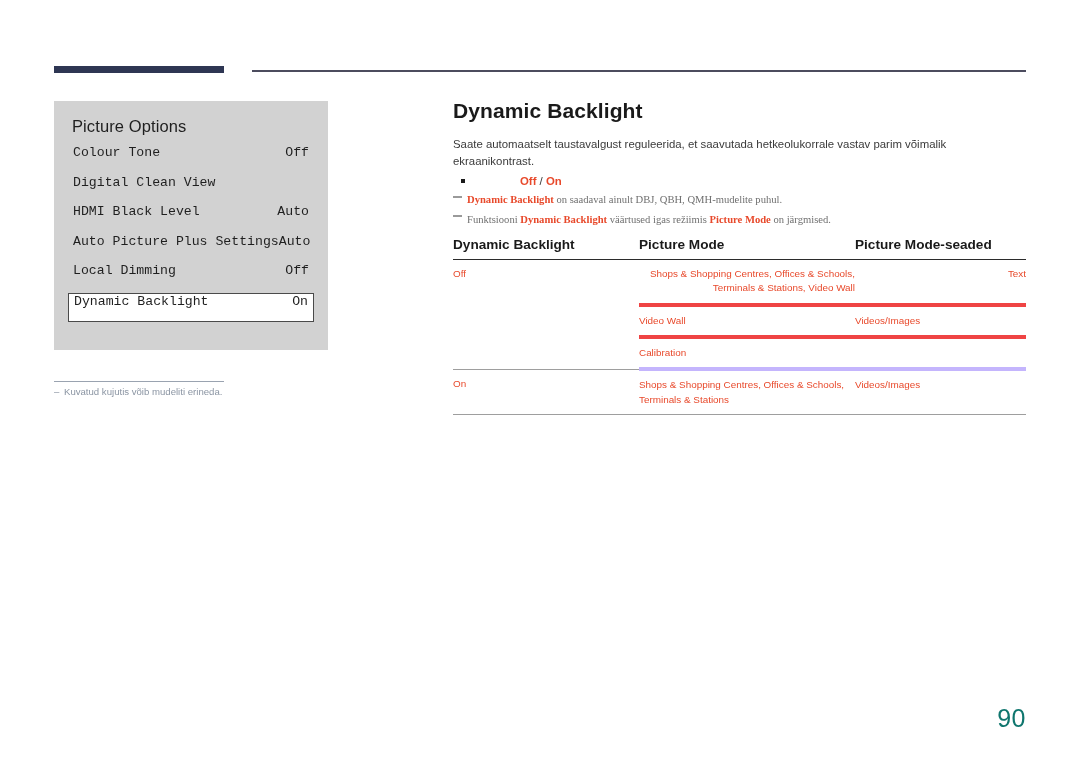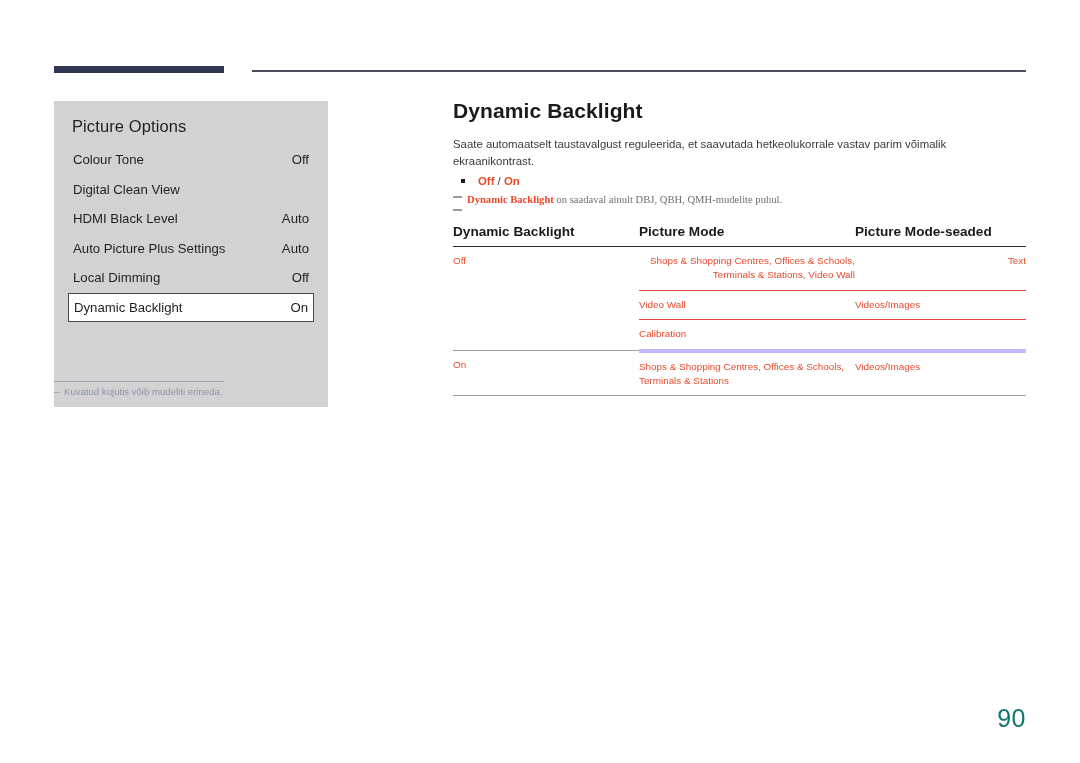--- a/index.html
+++ b/index.html
@@ -33,21 +33,21 @@
     height: 2px;
     background: #4c4c5e;
   }
 
   
   .osd-panel {
     position: absolute;
     left: 54px;
     top: 101px;
     width: 274px;
-    height: 306px;
+    height: 249px;
     background: #d2d2d2;
     box-sizing: border-box;
   }
   .osd-title {
     position: absolute;
     left: 18px;
     top: 16px;
     font-size: 16.5px;
     color: #1f1f1f;
     letter-spacing: .1px;
@@ -56,24 +56,24 @@
     position: absolute;
     left: 0;
     top: 44px;
     width: 100%;
   }
   .osd-row {
     position: relative;
     height: 29.5px;
     margin: 0 16px;
     display: flex;
-    align-items: center;
     justify-content: space-between;
     box-sizing: border-box;
     padding: 0 3px;
+    font-family: Liberation Mono, monospace;
   }
   .osd-row .label {
     font-size: 13.2px;
     color: #1f1f1f;
     white-space: nowrap;
   }
   .osd-row .value {
     font-size: 13.2px;
     color: #1f1f1f;
     white-space: nowrap;
@@ -128,20 +128,21 @@
     color: #3a3a3a;
     line-height: 1.45;
     margin: 0 0 6px 0;
   }
 
   .bullet-line {
     display: flex;
     align-items: baseline;
     margin: 0 0 6px 0;
     padding-left: 8px;
+    gap: 42px;
   }
   .bullet-dot {
     width: 4px;
     height: 4px;
     background: #1a1a1a;
     margin-right: 13px;
     position: relative;
     top: -2px;
     flex: none;
   }
@@ -200,21 +201,21 @@
     font-size: 9.9px;
     color: #e8492b;
     vertical-align: top;
     padding: 7px 0 7px 0;
     line-height: 1.45;
   }
   .col-a { width: 186px; }
   .col-b { width: 216px; }
   .col-c { width: 171px; }
 
-  td.cell-b, td.cell-c { border-top: 1px solid #ef4444; }
+  td.cell-b, td.cell-c { border-top: 4px solid #ef4444; }
   tr.first-sub td.cell-b, tr.first-sub td.cell-c { border-top: 0; text-align: right; }
   tr.group-start td { border-top: 4px solid #c4b5fd; }
   tr.group-start td.cell-a { border-top: 1px solid #9e9e9e; }
   tbody tr.last-row td { border-bottom: 1px solid #9e9e9e; }
   td.cell-a { color: #e8492b; }
 
   
   .page-number {
     position: absolute;
     right: 54px;
@@ -284,20 +285,21 @@
     <span class="bullet-text"><span>Off</span><span class="sep"> / </span><span>On</span></span>
   </div>
 
   <div class="note-line">
     <span class="note-dash"></span>
     <span class="note-text"><b>Dynamic Backlight</b><span> on saadaval ainult DBJ, QBH, QMH-mudelite puhul.</span></span>
   </div>
 
   <div class="note-line">
     <span class="note-dash"></span>
+    <span class="note-text"><span>Funktsiooni </span><b>Dynamic Backlight</b><span> väärtused igas režiimis </span><b>Picture Mode</b><span> on järgmised.</span></span>
   </div>
 
   <table class="spec-table">
     <colgroup>
       <col class="col-a">
         <col class="col-b">
         <col class="col-c">
     </colgroup>
     <thead>
       <tr>

